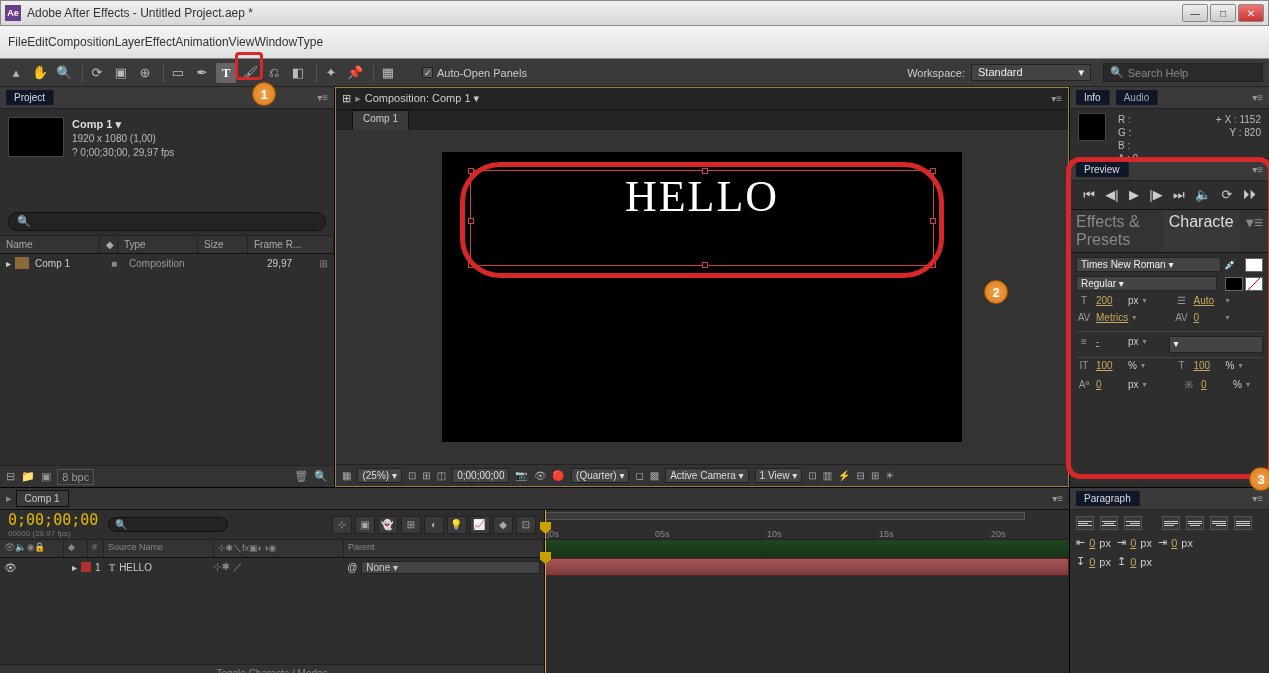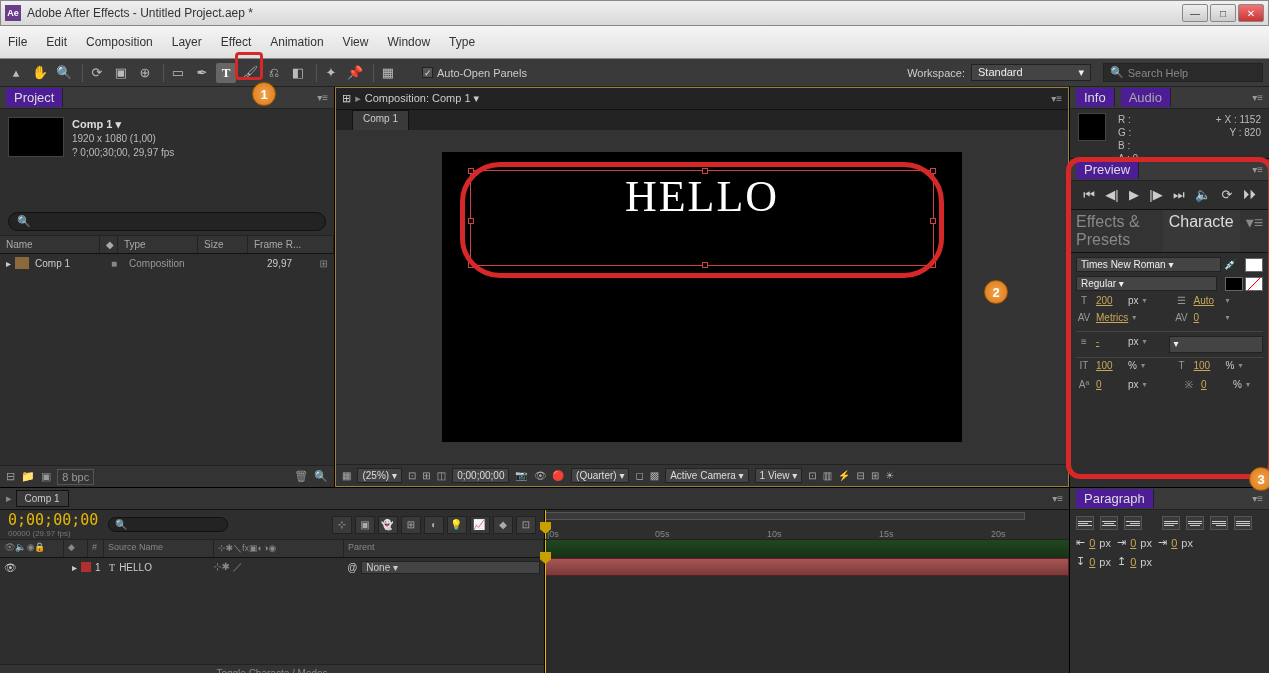--- a/index.html
+++ b/index.html
@@ -7,41 +7,41 @@
 
 
 .titlebar { background: linear-gradient(#f0f0f0,#d8d8d8); height: 26px; display: flex; align-items: center; padding: 0 4px; border: 1px solid #888; }
 .titlebar .icon { width: 16px; height: 16px; background: #6a3d8a; margin-right: 6px; display:flex;align-items:center;justify-content:center;color:#fff;font-size:9px;font-weight:bold;}
 .titlebar .title { color: #333; font-size: 12px; flex: 1; }
 .winbtns { display: flex; gap: 2px; }
 .winbtn { width: 26px; height: 18px; background: linear-gradient(#eee,#ccc); border: 1px solid #888; border-radius: 2px; display: flex; align-items: center; justify-content: center; font-size: 10px; color: #333; }
 .winbtn.close { background: linear-gradient(#e77,#c33); color: #fff; }
 
 
-.menubar { background: linear-gradient(#f5f5f5,#e0e0e0); height: 20px; display: flex; align-items: center; padding: 16px 8px; gap: 19px; border-bottom: 1px solid #888; }
+.menubar { background: linear-gradient(#f5f5f5,#e0e0e0); height: 20px; display: flex; align-items: center; padding: 16px 8px; gap: 0; border-bottom: 1px solid #888; }
 .menubar span { color: #333; font-size: 12px; cursor: pointer; }
 
 
 .toolbar { background: #3a3a3a; height: 28px; display: flex; align-items: center; padding: 0 6px; border-bottom: 1px solid #222; position: relative; }
 .tool { width: 20px; height: 20px; margin-right: 4px; display: flex; align-items: center; justify-content: center; color: #bbb; font-size: 13px; border-radius: 2px; }
 .tool.sep { width: 1px; background: #555; margin: 0 4px; height: 18px; }
 .tool.active { background: #666; color: #fff; }
 .toolbar .auto-open { margin-left: 20px; display: flex; align-items: center; gap: 4px; color: #ccc; }
 .toolbar .workspace { margin-left: auto; display: flex; align-items: center; gap: 6px; color: #ccc; }
 .toolbar .ws-drop { background: #444; border: 1px solid #222; padding: 1px 6px; width: 120px; color:#eee; }
 .toolbar .search { margin-left: 12px; width: 160px; background: #2a2a2a; border: 1px solid #222; padding: 2px 6px; color: #888; display:flex; align-items:center; gap:4px;}
 
 
 .callout-box { position: absolute; border: 3px solid #d62828; border-radius: 4px; pointer-events: none; z-index: 100; }
 .callout-num { position: absolute; width: 24px; height: 24px; border-radius: 50%; background: radial-gradient(#f5a14a,#d67a1a); color: #fff; font-weight: bold; display: flex; align-items: center; justify-content: center; z-index: 101; font-size: 13px; border:1px solid #aa5500;}
 
 
 .main { display: flex; height: 400px; }
 .panel-header { background: #3a3a3a; height: 22px; display: flex; align-items: center; padding: 0 6px; border-bottom: 1px solid #222; gap: 6px;}
-.panel-tab { background: #4c1d95; padding: 2px 8px; color: #aaa; font-size: 13px; border-right: 1px solid #222; }
+.panel-tab { background: #0f172a; padding: 2px 8px; color: #aaa; font-size: 10px; border-right: 1px solid #222; }
 .panel-tab.active { color: #ddd; }
 .panel-menu { margin-left: auto; color: #999; font-size: 10px; }
 
 
 .project-panel { width: 335px; background: #2e2e2e; border-right: 1px solid #000; display:flex; flex-direction:column;}
 .proj-info { display: flex; padding: 8px; gap: 8px; }
 .proj-thumb { width: 56px; height: 40px; background: #000; border: 1px solid #444; }
 .proj-meta { font-size: 10px; color: #bbb; line-height: 1.4; }
 .proj-meta .name { font-weight: bold; color: #ddd; font-size:11px;}
 .proj-search { margin: 4px 8px; background: #232323; border: 1px solid #111; border-radius: 10px; padding: 2px 8px; display:flex; align-items:center; color:#666;}

